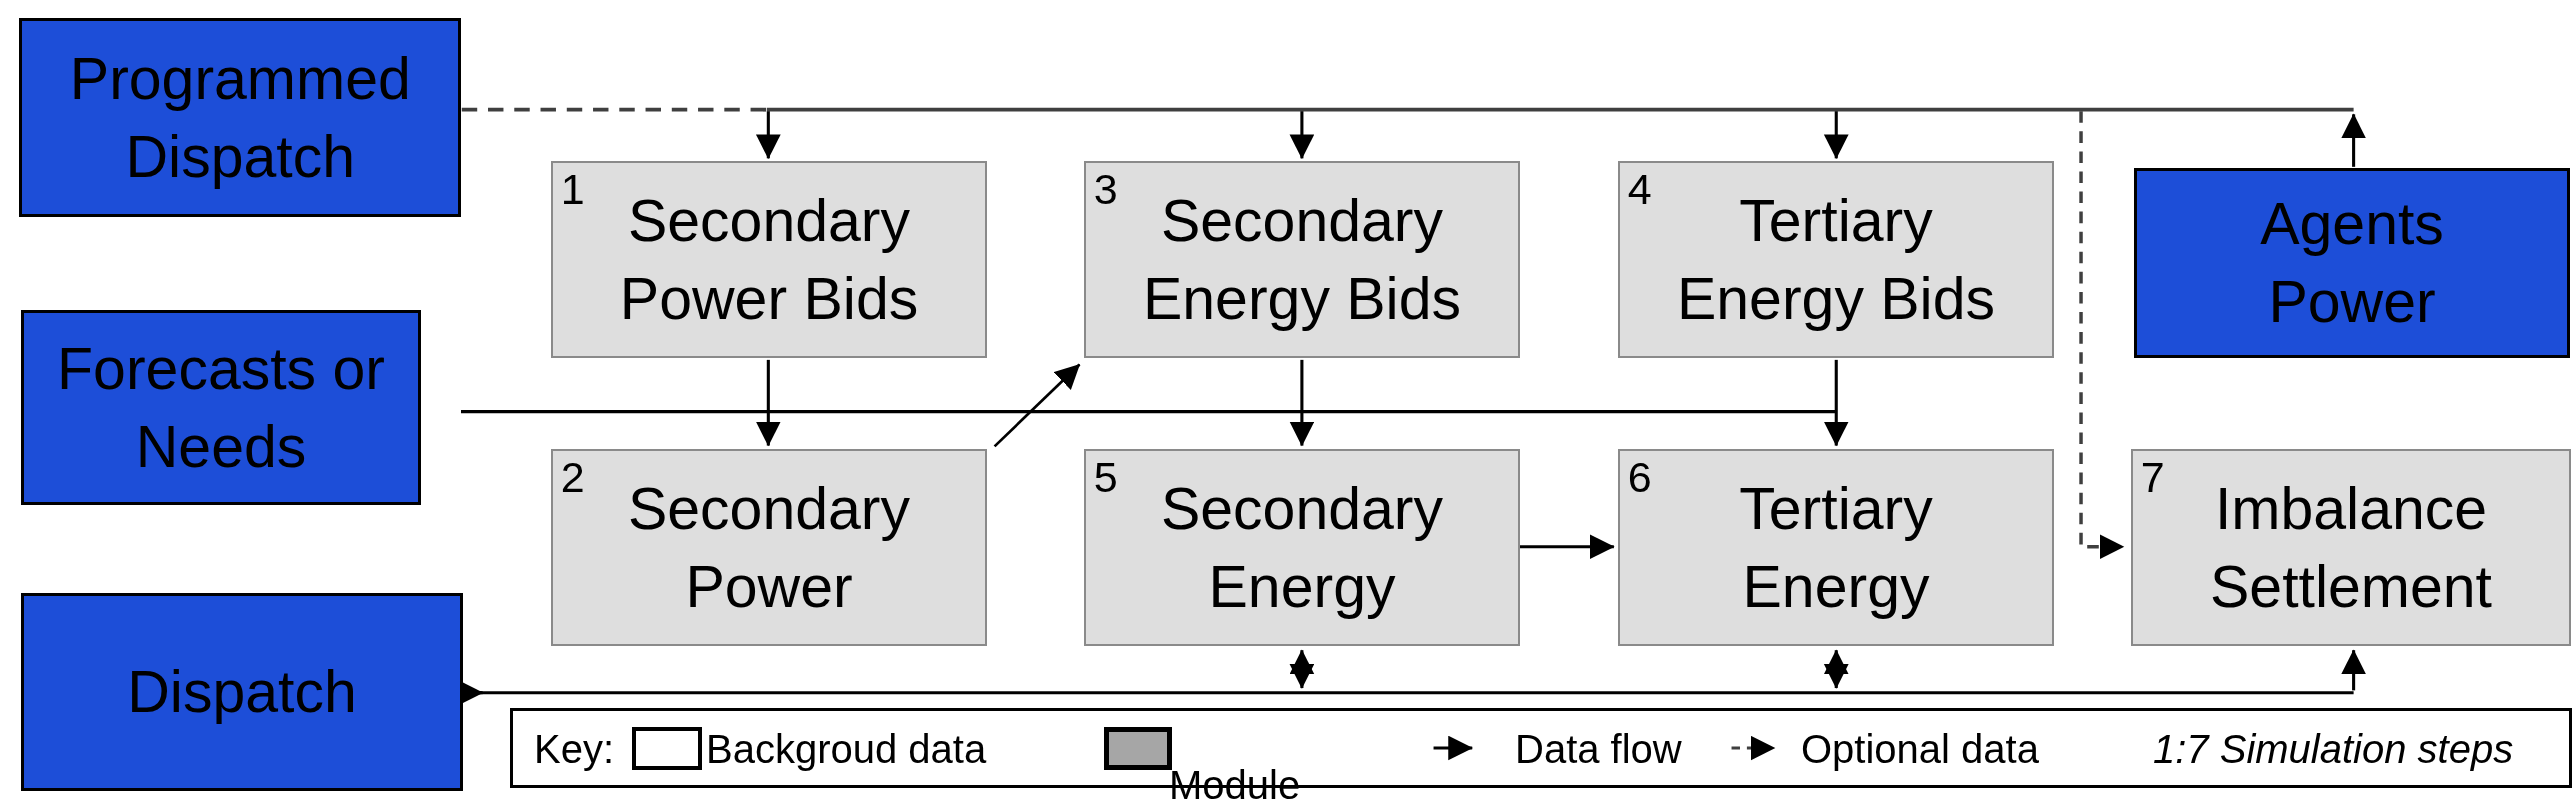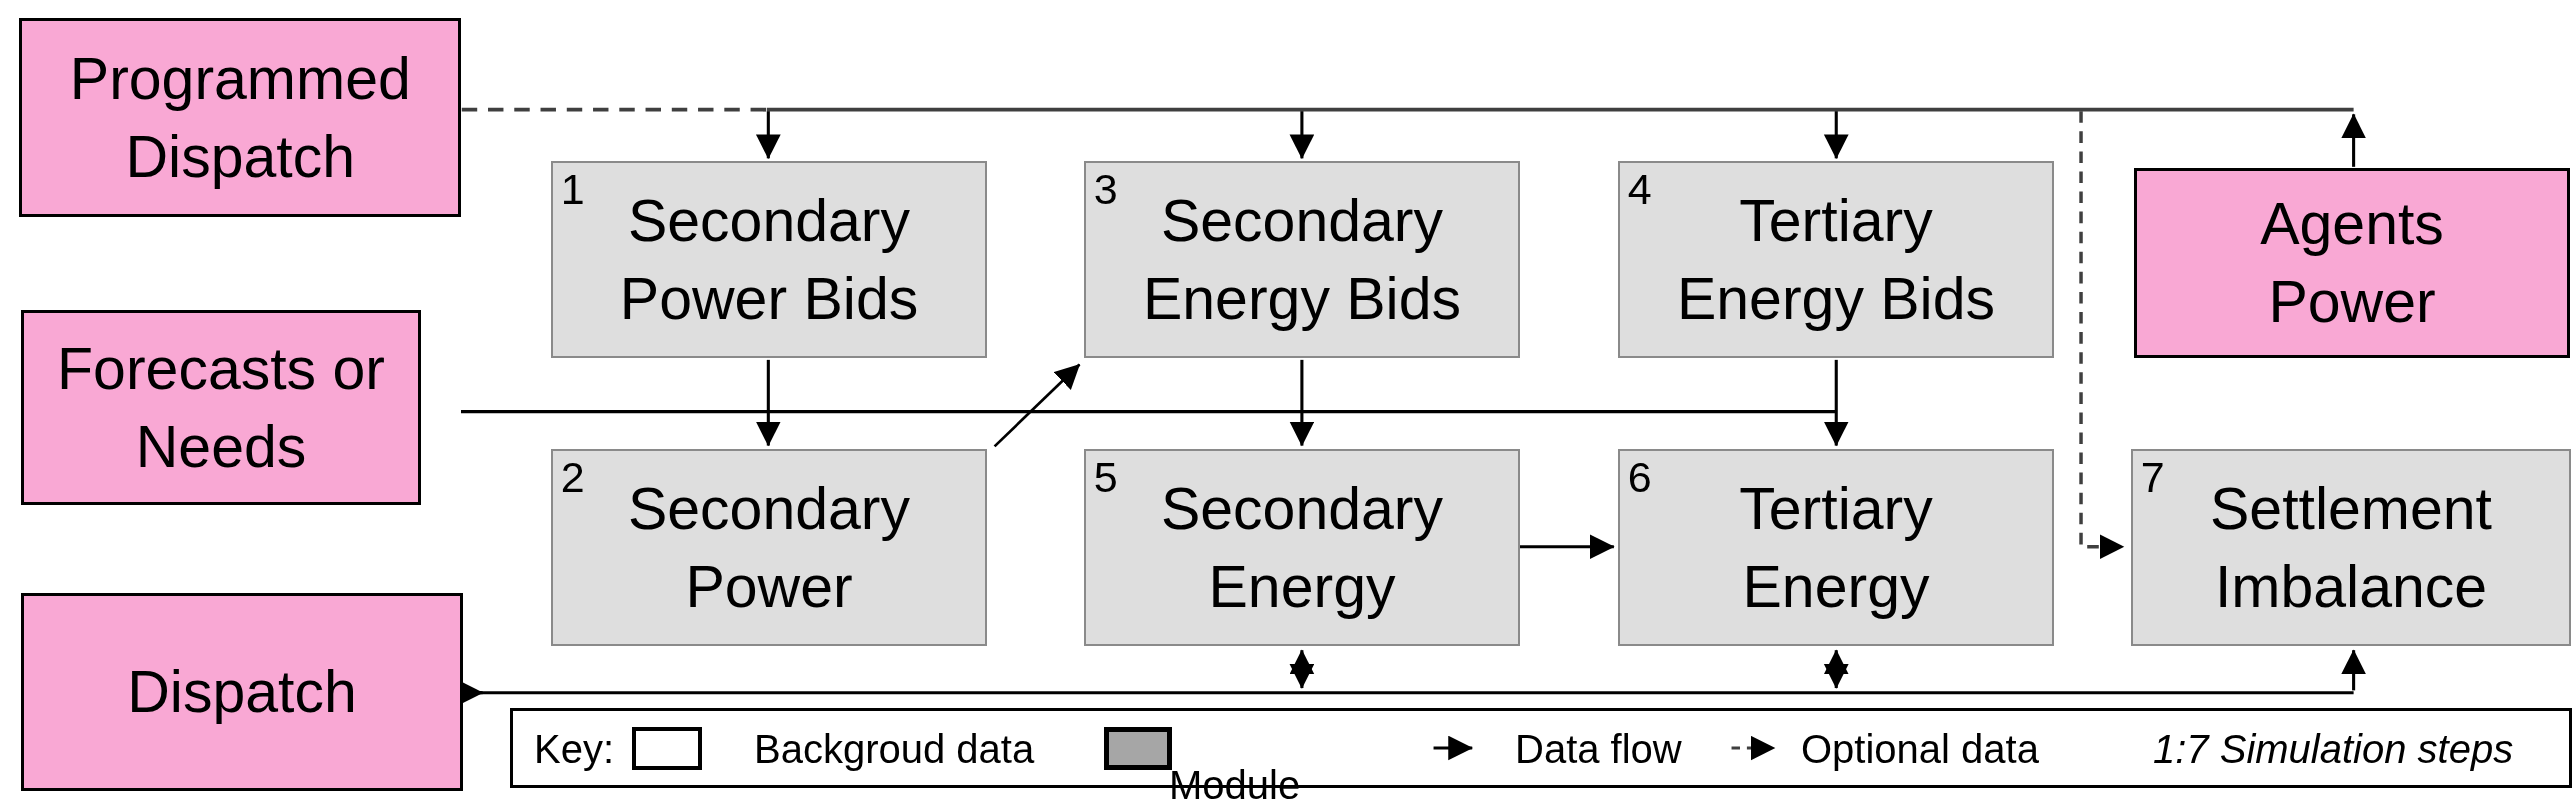--- a/index.html
+++ b/index.html
@@ -25,21 +25,21 @@
   .wire.dashed-opt{stroke:var(--line_dark);stroke-dasharray:15 11;stroke-width:4.5px;}
   .box{
     position:absolute;
     box-sizing:border-box;
     display:flex;flex-direction:column;
     align-items:center;justify-content:center;
     text-align:center;
     font-size:59px;line-height:78px;
   }
   .bgbox{
-    background:#f9a8d4;
+    background:#1d4ed8;
     border:3.1px solid var(--box_border);
   }
   .module{
     background:var(--module_fill);
     border:2.3px solid var(--module_border);
   }
   .modnum{
     position:absolute;left:7.7px;top:1.5px;
     font-size:43px;line-height:48px;
   }
@@ -141,28 +141,28 @@
     <span>Secondary</span>
     <span>Energy</span>
   </div>
   <div class="box module" style="left:1618px;top:449px;width:436px;height:197px;">
     <span class="modnum">6</span>
     <span>Tertiary</span>
     <span>Energy</span>
   </div>
   <div class="box module" style="left:2131px;top:449px;width:440px;height:197px;">
     <span class="modnum">7</span>
+    <span>Imbalance</span>
     <span>Settlement</span>
-    <span>Imbalance</span>
   </div>
 
   <div class="legendbox"></div>
   <span class="lg-text" style="left:534px;">Key:</span>
   <span class="swatch sw-bg"></span>
-  <span class="lg-text" style="left:706px;margin-left:48px;">Backgroud data</span>
+  <span class="lg-text" style="left:706px;">Backgroud data</span>
   <span class="swatch sw-mod"></span>
   <span class="lg-text" style="left:1169px;margin-top:36px;">Module</span>
   <svg class="lg-arrow" style="left:1432px;" width="68" height="28" viewBox="0 0 88 36">
     <path d="M2,18 H52" fill="none" stroke="#000" stroke-width="4" marker-end="url(#ah)"></path>
   </svg>
   <span class="lg-text" style="left:1503px;margin-left:12px;">Data flow</span>
   <svg class="lg-arrow" style="left:1730px;" width="73" height="28" viewBox="0 0 95 36">
     <path d="M2,18 H58" fill="none" stroke="#3f3f3f" stroke-width="4" stroke-dasharray="11 9" marker-end="url(#ah)"></path>
   </svg>
   <span class="lg-text" style="left:1801px;">Optional data</span>

